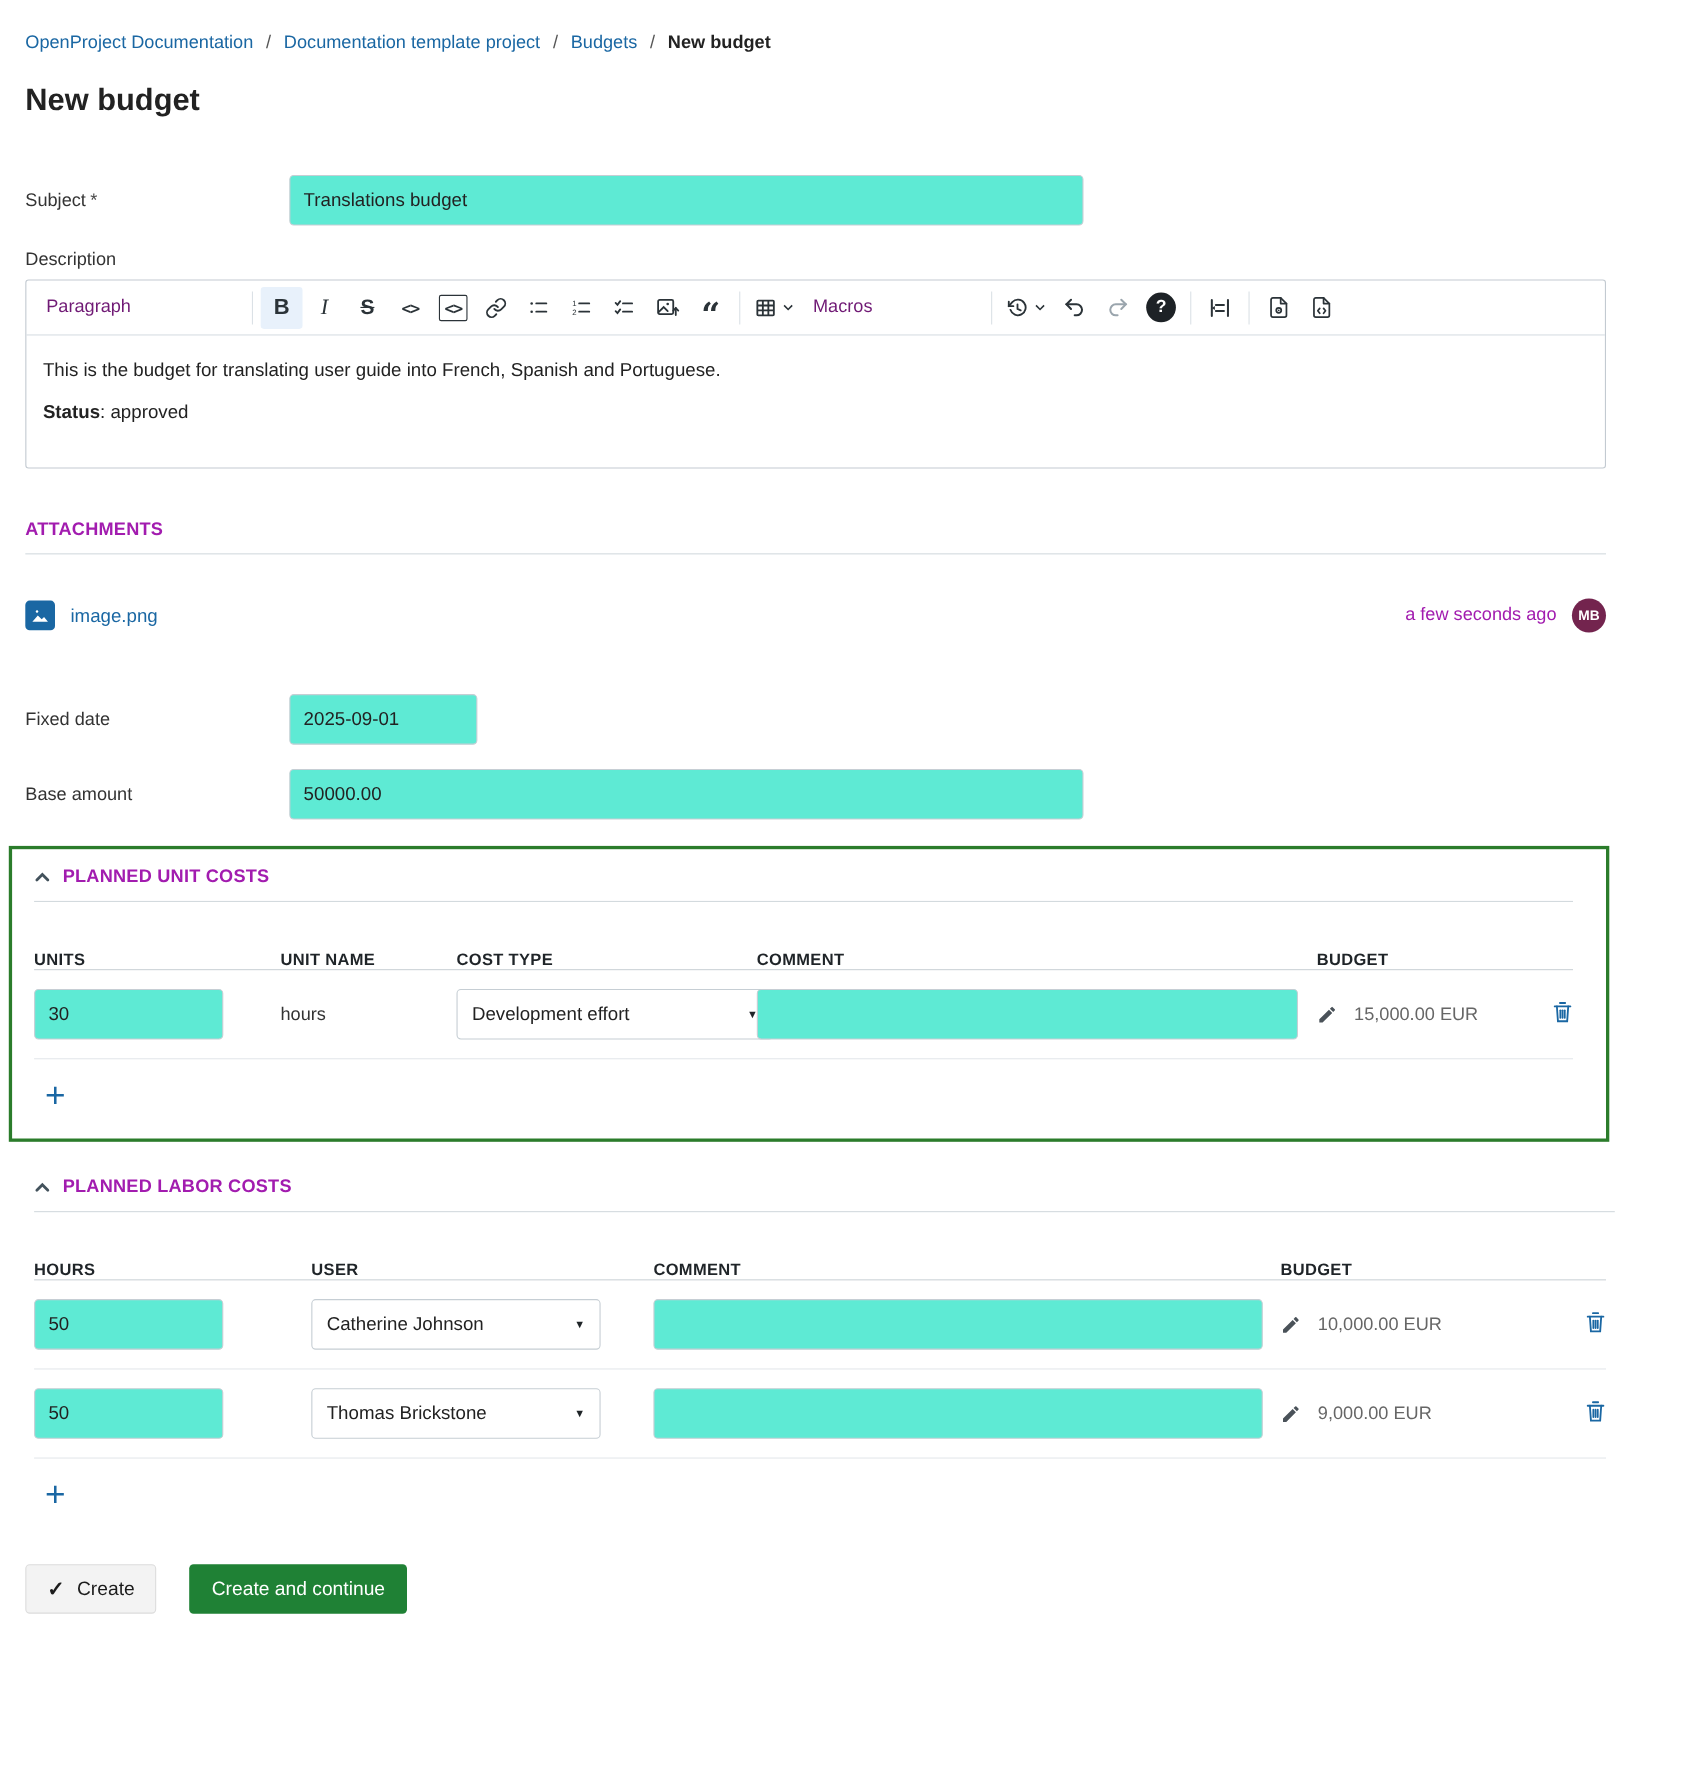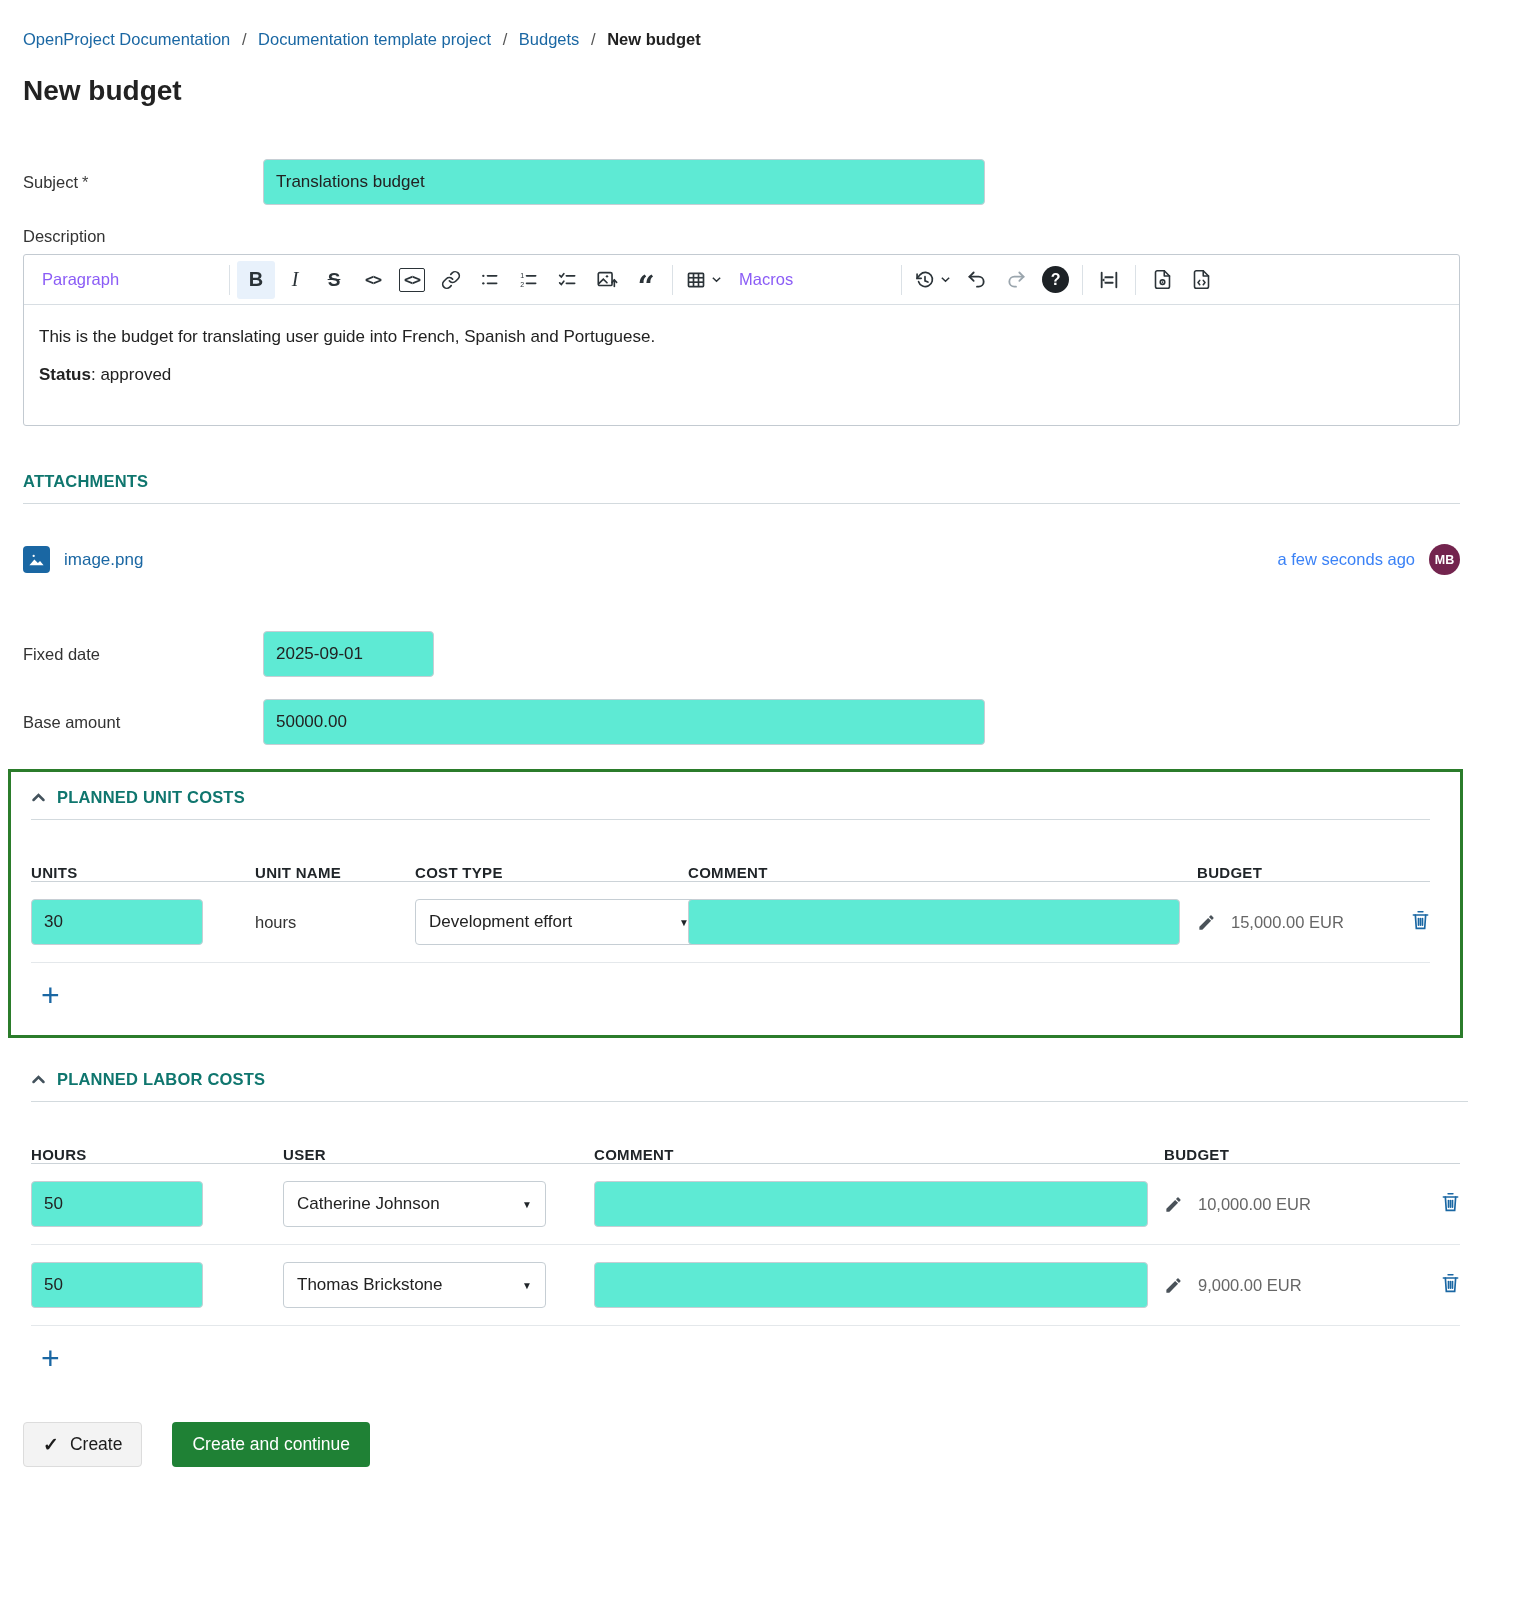--- a/index.html
+++ b/index.html
@@ -42,52 +42,52 @@
     min-width:38px; height:38px; display:flex; align-items:center; justify-content:center;
     border-radius:3px; color:#2b3338; cursor:pointer; background:transparent; border:none;
     font-family:inherit; font-size:16px; padding:0 6px;
   }
   .tb-btn svg { stroke:#2b3338; }
   .tb-btn.active { background:#e8f1fb; }
   .tb-btn.disabled, .tb-btn.disabled svg { color:#9aa5ad; stroke:#9aa5ad; }
   .tb-sep { width:1px; height:30px; background:#dbe1e6; margin:0 6px; flex:0 0 1px; }
   .tb-dropdown {
     display:flex; align-items:center; justify-content:flex-start;
-    height:38px; padding:0 10px; border-radius:3px; cursor:pointer; color:#8b5cf6;
+    height:38px; padding:0 10px; border-radius:3px; cursor:pointer; color:#701a75;
   }
   .tb-dd-paragraph { width:190px; }
   .tb-dd-macros { width:165px; }
   .bold-glyph { font-weight:800; font-size:20px; }
   .italic-glyph { font-style:italic; font-family:"Liberation Serif", serif; font-size:20px; }
   .strike-glyph { font-size:19px; text-decoration:line-through; font-weight:600; }
   .code-glyph { font-family:"DejaVu Sans Mono", monospace; font-size:15px; font-weight:600; letter-spacing:-1px; }
   .codeblock-frame { border:1.5px solid #2b3338; border-radius:2px; padding:2px 4px; }
   .quote-glyph { font-family:"DejaVu Serif", serif; font-weight:700; font-size:30px; line-height:10px; margin-top:14px; }
   .help-circle {
     width:27px; height:27px; border-radius:50%; background:#1d2226; color:#fff;
     display:flex; align-items:center; justify-content:center; font-weight:700; font-size:16px;
   }
   .editor-content { padding:4px 15px 22px 15px; min-height:118px; font-size:17px; color:#222; }
   .editor-content p { margin:18px 0; }
 
   
   .section-heading {
     display:flex; align-items:center; gap:11px;
-    color:#0f766e; font-weight:700; font-size:16.5px; letter-spacing:0.2px;
+    color:#a21caf; font-weight:700; font-size:16.5px; letter-spacing:0.2px;
     padding-bottom:12px; border-bottom:1px solid #d3dade;
   }
   .attachments-block { margin-top:46px; }
   .attachment-row { display:flex; align-items:center; margin-top:40px; }
   .file-icon {
     width:27px; height:27px; background:#1A67A3; border-radius:4px;
     display:flex; align-items:center; justify-content:center; margin-right:14px;
   }
   .file-link { color:#1A67A3; font-size:17px; cursor:pointer; }
   .attach-meta { margin-left:auto; display:flex; align-items:center; gap:14px; }
-  .attach-time { color:#3b82f6; font-size:16.5px; }
+  .attach-time { color:#a21caf; font-size:16.5px; }
   .avatar {
     width:31px; height:31px; border-radius:50%; background:#73244E; color:#fff;
     display:flex; align-items:center; justify-content:center; font-size:12.5px; font-weight:700;
   }
   .attach-files-row { display:flex; align-items:center; gap:12px; margin-top:34px; color:#1A67A3; font-size:17px; cursor:pointer; }
 
   .fixed-date-row { margin-top:56px; }
 
   
   .unit-section {

